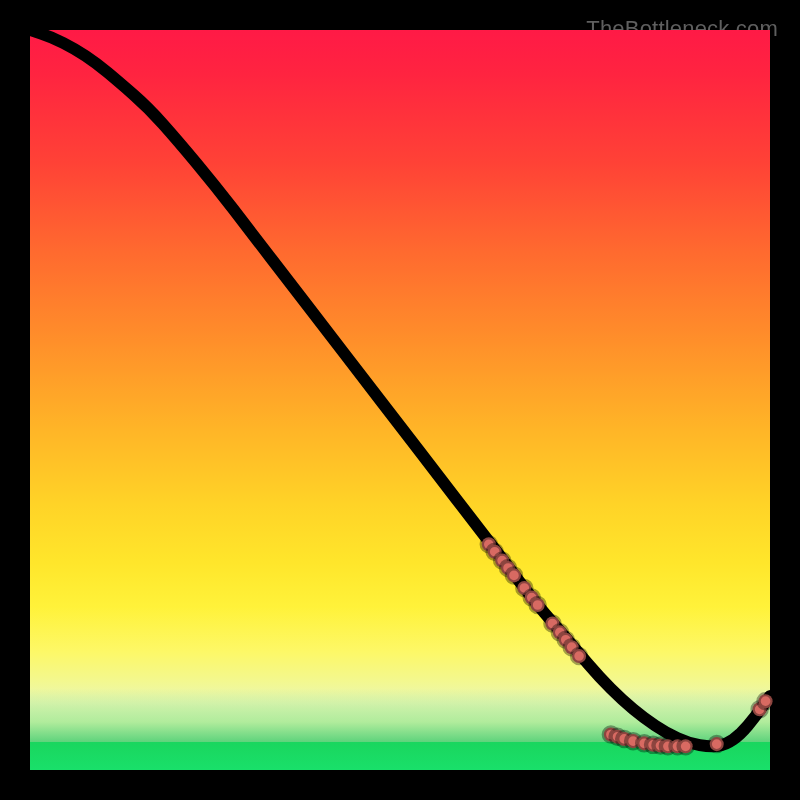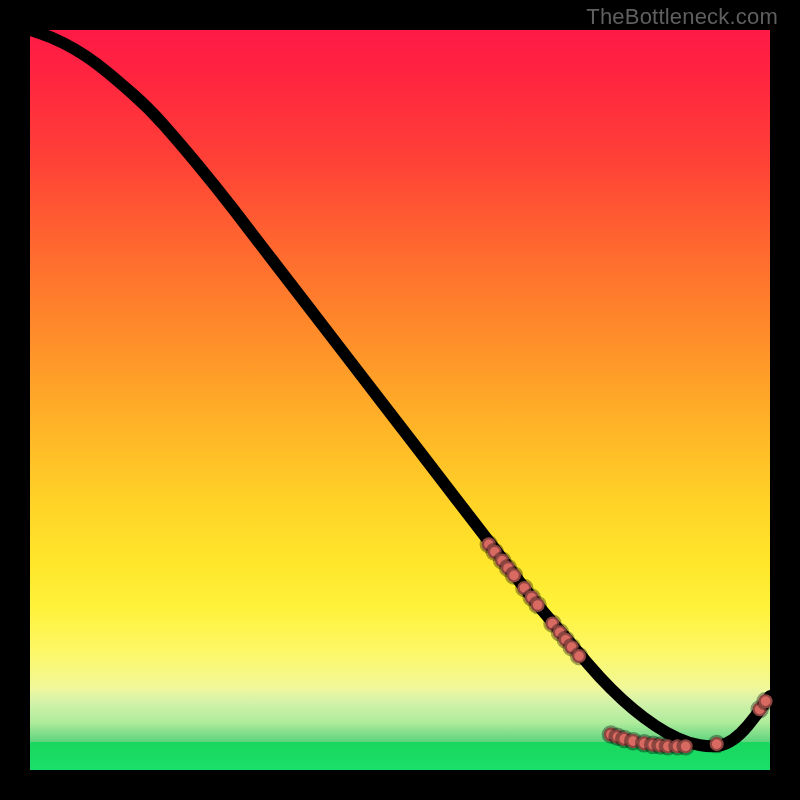--- a/index.html
+++ b/index.html
@@ -12,21 +12,21 @@
     overflow: hidden;
   }
   .frame {
     position: relative;
     width: 800px;
     height: 800px;
     background: #000;
   }
   .watermark {
     position: absolute;
-    top: 4px;
+    top: 16px;
     right: 22px;
     color: #5f5f5f;
     font-size: 22px;
     letter-spacing: 0.2px;
     font-weight: 400;
   }
   
   .plot {
     position: absolute;
     left: 30px;

